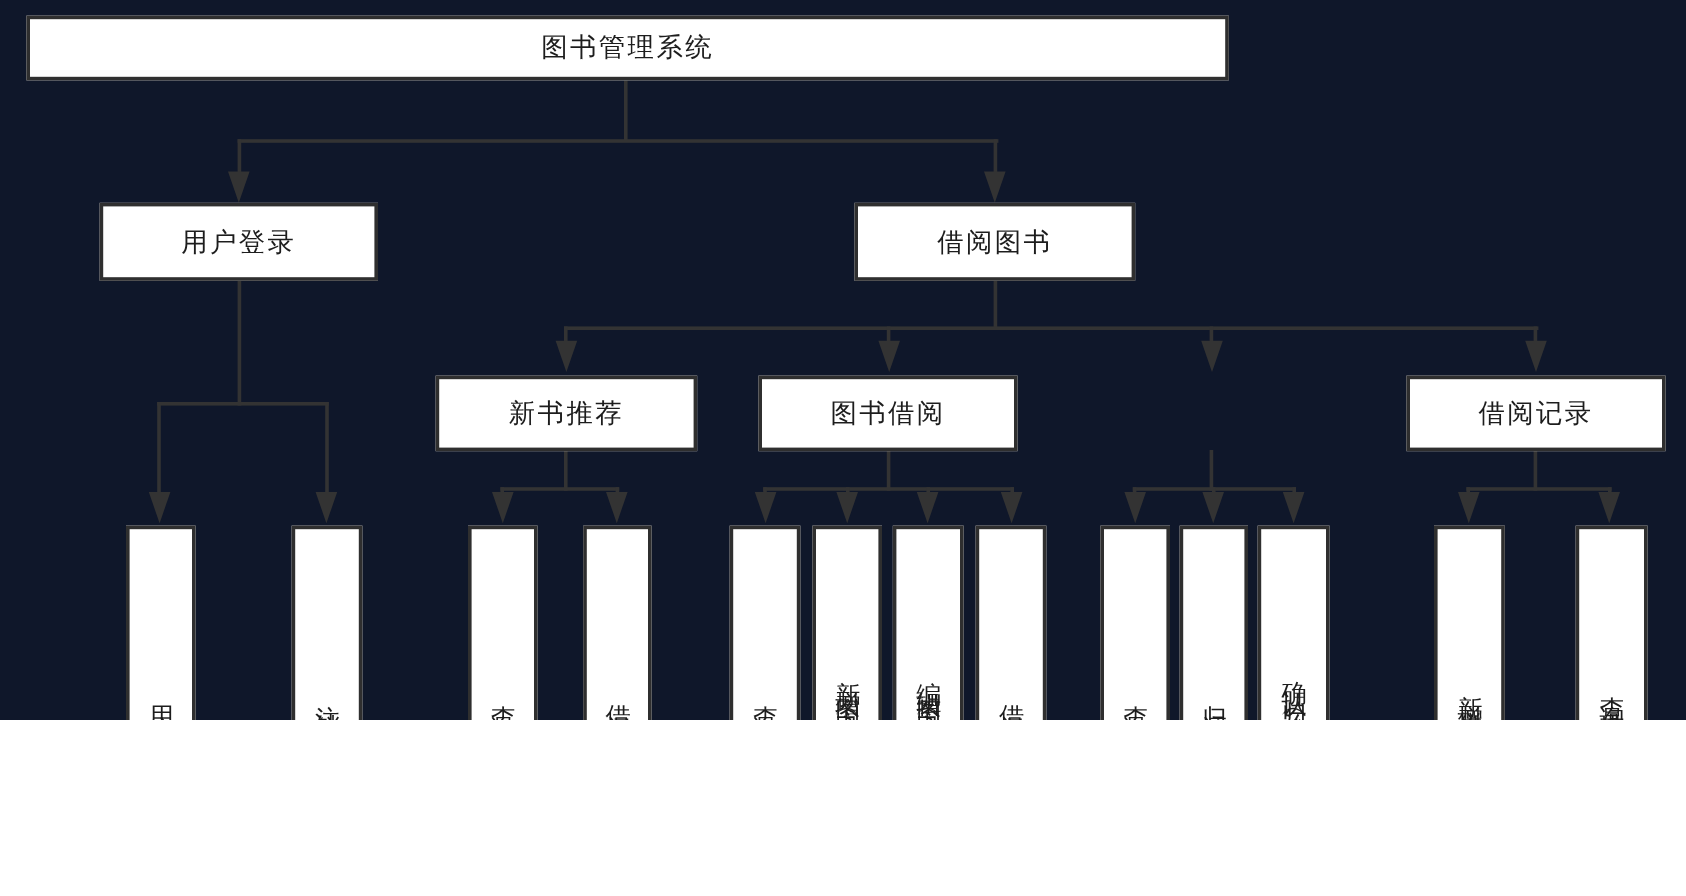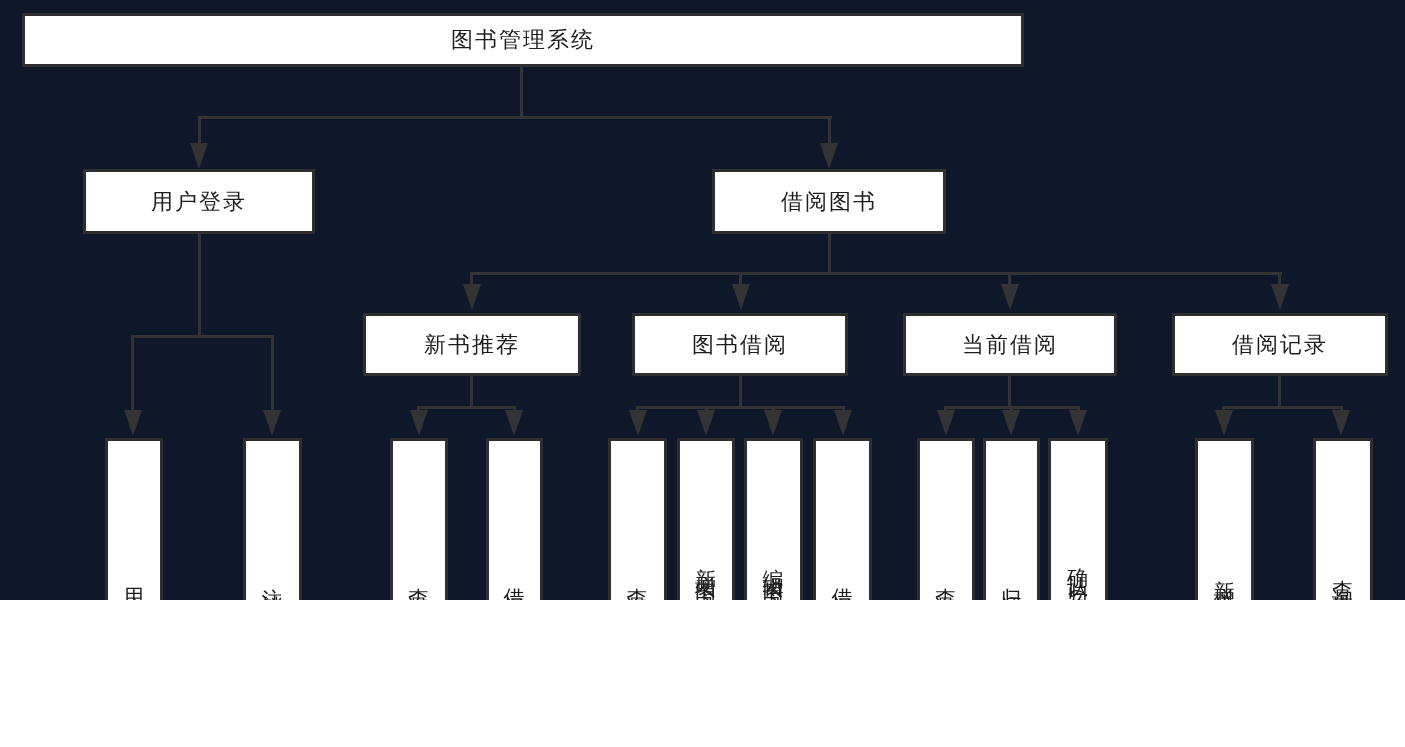--- a/index.html
+++ b/index.html
@@ -91,23 +91,20 @@
   <div class="node h" style="left:712px;top:169px;width:234px;height:65px">
     <span>借阅图书</span>
   </div>
 
   <div class="node h" style="left:632px;top:313px;width:216px;height:63px">
     <span>图书借阅</span>
   </div>
   <div class="node h" style="left:363px;top:313px;width:218px;height:63px">
     <span>新书推荐</span>
   </div>
-  <div class="node h" style="left:903px;top:313px;width:214px;height:63px">
-    <span>当前借阅</span>
-  </div>
   <div class="node h" style="left:1172px;top:313px;width:216px;height:63px">
     <span>借阅记录</span>
   </div>
 
   <div class="node v" style="left:105px;top:438px;width:58px;height:297px">
     <span>用户登录</span>
   </div>
   <div class="node v" style="left:243px;top:438px;width:59px;height:297px">
     <span>注销登录</span>
   </div>

